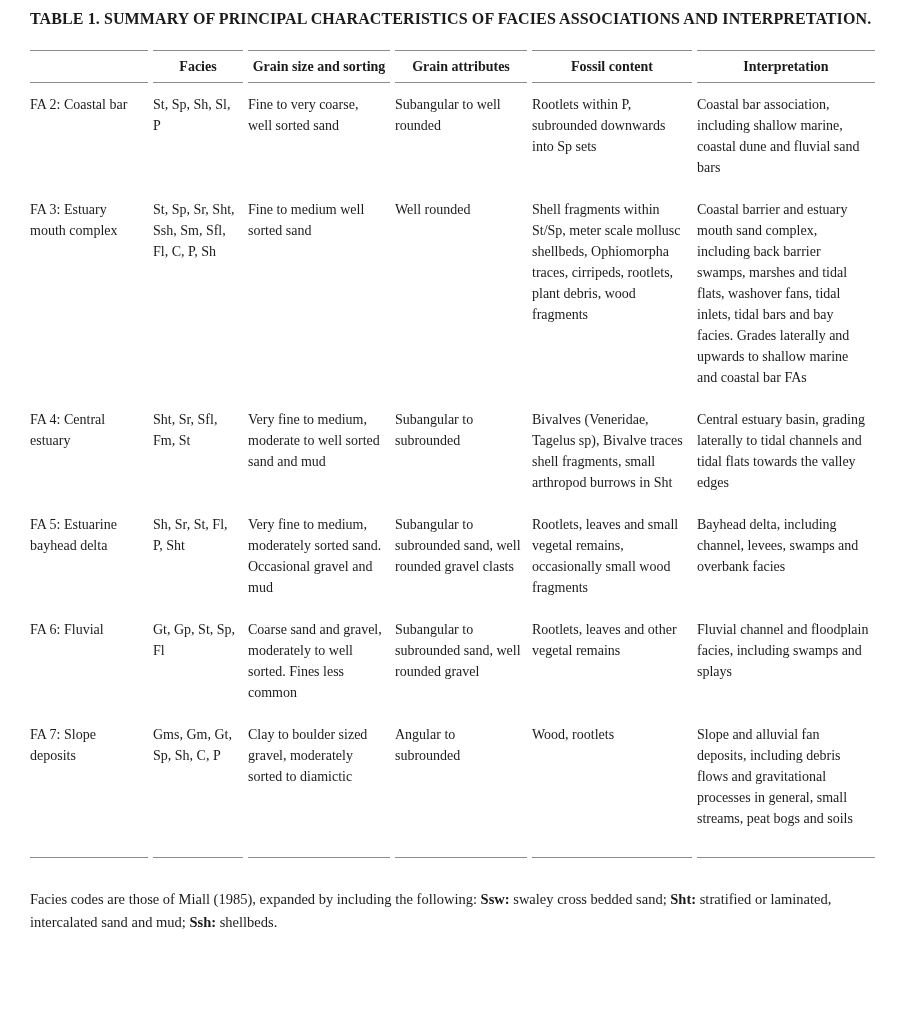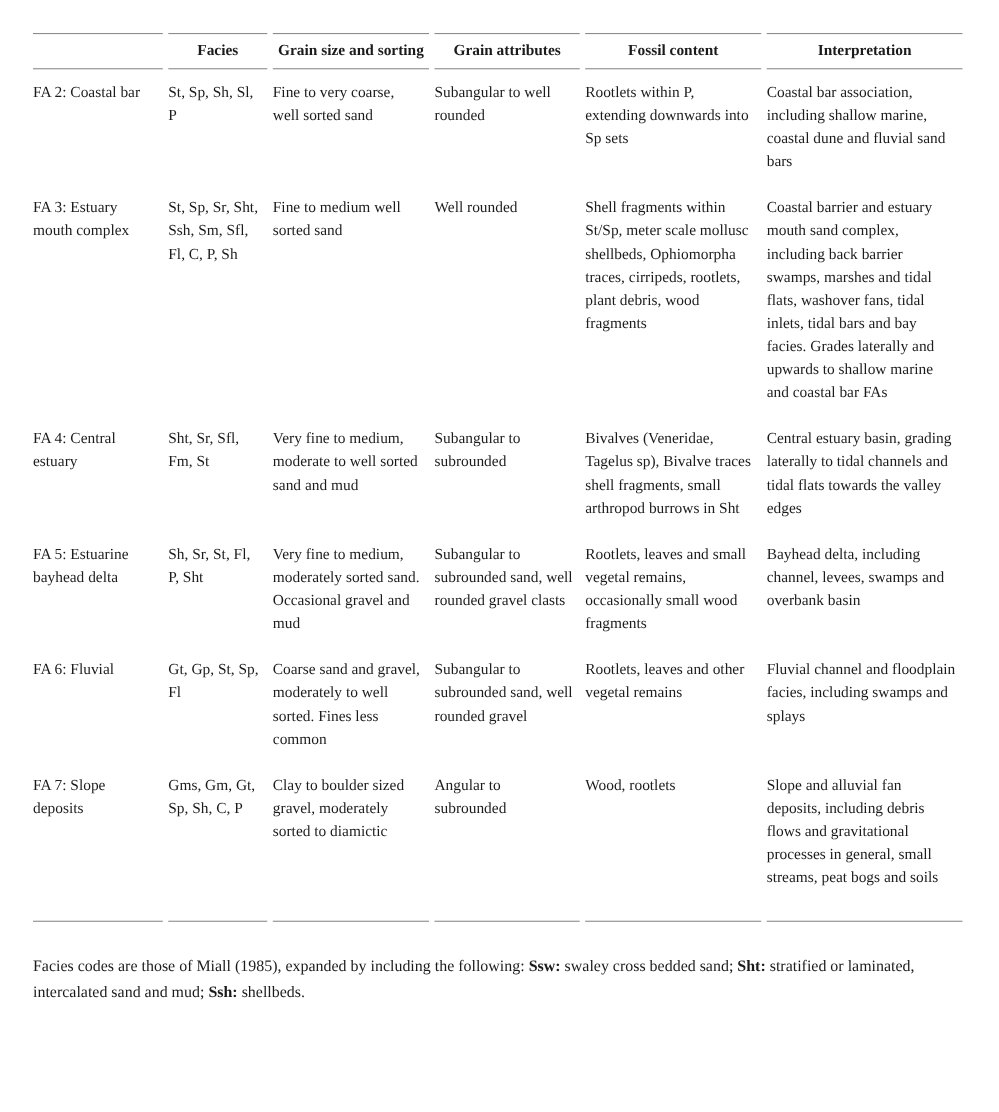--- a/index.html
+++ b/index.html
@@ -63,20 +63,21 @@
     font-size: 14.5px;
     line-height: 23px;
   }
   .footnote .b { font-weight: bold; margin-top: 23px; }
 </style>
 </head>
 <body>
 
 <div class="page">
 
+  <div class="title">TABLE 1. SUMMARY OF PRINCIPAL CHARACTERISTICS OF FACIES ASSOCIATIONS AND INTERPRETATION.</div>
 
   <table class="facies-table">
     <colgroup>
       <col class="c-assoc">
         <col class="c-facies">
         <col class="c-grainsize">
       <col class="c-grainattr">
         <col class="c-fossil">
         <col class="c-interp">
     </colgroup>
@@ -89,21 +90,21 @@
         <th>Fossil content</th>
         <th>Interpretation</th>
       </tr>
     </thead>
     <tbody>
       <tr>
         <td>FA 2: Coastal bar</td>
         <td>St, Sp, Sh, Sl, P</td>
         <td>Fine to very coarse, well sorted sand</td>
         <td>Subangular to well rounded</td>
-        <td>Rootlets within P, extending downwards into Sp sets</td>
+        <td>Rootlets within P, subrounded downwards into Sp sets</td>
         <td>Coastal bar association, including shallow marine, coastal dune and fluvial sand bars</td>
       </tr>
       <tr>
         <td>FA 3: Estuary mouth complex</td>
         <td>St, Sp, Sr, Sht, Ssh, Sm, Sfl, Fl, C, P, Sh</td>
         <td>Fine to medium well sorted sand</td>
         <td>Well rounded</td>
         <td>Shell fragments within St/Sp, meter scale mollusc shellbeds, Ophiomorpha traces, cirripeds, rootlets, plant debris, wood fragments</td>
         <td>Coastal barrier and estuary mouth sand complex, including back barrier swamps, marshes and tidal flats, washover fans, tidal inlets, tidal bars and bay facies. Grades laterally and upwards to shallow marine and coastal bar FAs</td>
       </tr>
@@ -114,21 +115,21 @@
         <td>Subangular to subrounded</td>
         <td>Bivalves (Veneridae, Tagelus sp), Bivalve traces shell fragments, small arthropod burrows in Sht</td>
         <td>Central estuary basin, grading laterally to tidal channels and tidal flats towards the valley edges</td>
       </tr>
       <tr>
         <td>FA 5: Estuarine bayhead delta</td>
         <td>Sh, Sr, St, Fl, P, Sht</td>
         <td>Very fine to medium, moderately sorted sand. Occasional gravel and mud</td>
         <td>Subangular to subrounded sand, well rounded gravel clasts</td>
         <td>Rootlets, leaves and small vegetal remains, occasionally small wood fragments</td>
-        <td>Bayhead delta, including channel, levees, swamps and overbank basin</td>
+        <td>Bayhead delta, including channel, levees, swamps and overbank facies</td>
       </tr>
       <tr>
         <td>FA 6: Fluvial</td>
         <td>Gt, Gp, St, Sp, Fl</td>
         <td>Coarse sand and gravel, moderately to well sorted. Fines less common</td>
         <td>Subangular to subrounded sand, well rounded gravel</td>
         <td>Rootlets, leaves and other vegetal remains</td>
         <td>Fluvial channel and floodplain facies, including swamps and splays</td>
       </tr>
       <tr>

